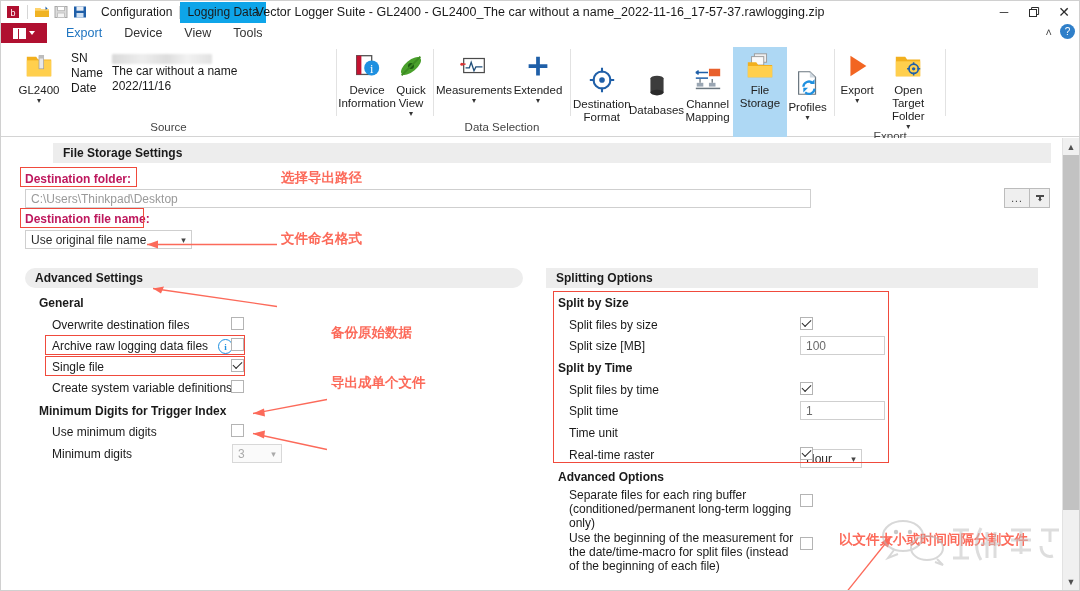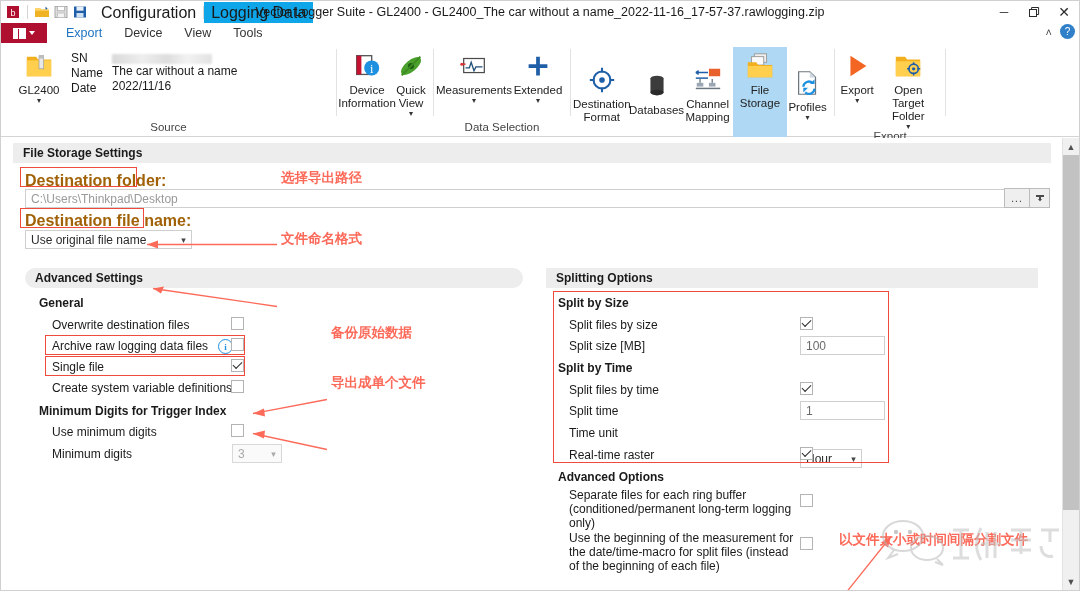--- a/index.html
+++ b/index.html
@@ -11,21 +11,21 @@
     overflow:hidden;position:relative;
   }
   .app{width:1080px;height:591px;position:relative;border:1px solid #d0d0d0;box-sizing:border-box;}
 
   
   .titlebar{height:22px;display:flex;align-items:center;background:#ffffff;position:relative;}
   .qat{display:flex;align-items:center;gap:3px;padding-left:4px;}
   .qat .ico{width:16px;height:16px;display:inline-block;position:relative;}
   .sep-v{width:1px;height:14px;background:#d6d6d6;margin:0 3px;}
   .menu-items{display:flex;align-items:center;margin-left:6px;gap:0px;}
-  .menu-item{padding:2px 7px;font-size:16px;color:#1a1a1a;line-height:17px;}
+  .menu-item{padding:2px 7px;font-size:12px;color:#1a1a1a;line-height:17px;}
   .menu-item.active{background:#0ea5e9;}
   .menu-div{width:1px;height:13px;background:#d8d8d8;}
   .wintitle{position:absolute;left:0;right:0;text-align:center;font-size:12.5px;color:#1a1a1a;pointer-events:none;}
   .wctrls{position:absolute;right:0;top:0;display:flex;}
   .wbtn{width:30px;height:22px;display:flex;align-items:center;justify-content:center;font-size:12px;color:#2b2b2b;}
   .wbtn.close{font-size:14px;}
 
   
   .ribbon{position:relative;background:#ffffff;}
   .tabrow{height:20px;display:flex;align-items:stretch;position:relative;}
@@ -58,24 +58,24 @@
   .blurred{background:linear-gradient(90deg,#d9d9d9,#eee 30%,#ddd 55%,#f2f2f2 75%,#e2e2e2);height:10px;width:100px;border-radius:1px;filter:blur(1.2px);margin-top:3px;}
 
   
   .icn{width:30px;height:30px;display:block;}
 
   
   .content{position:absolute;left:0;right:0;top:137px;bottom:0;background:#fff;}
   .scrollcol{position:absolute;right:0;top:0;width:16px;bottom:0;background:#f0f0f0;border-left:1px solid #e2e2e2;}
   .sc-up,.sc-down{height:17px;display:flex;align-items:center;justify-content:center;font-size:9px;color:#505050;background:#f0f0f0;}
   .sc-thumb{position:absolute;left:0;right:0;top:17px;height:355px;background:#c2c2c2;}
-  .pane{position:absolute;left:0;right:16px;top:0;bottom:0;overflow:hidden;}
+  .pane{position:absolute;left:0;right:16px;top:0;bottom:0;overflow:hidden;padding-left:40px;}
 
   .section-hdr{margin:5px 12px 0 12px;height:20px;background:#ededed;display:flex;align-items:center;padding-left:10px;font-weight:bold;font-size:12px;color:#1a1a1a;}
-  .fld-label{font-weight:bold;font-size:16px;color:#a16207;}
+  .fld-label{font-weight:bold;font-size:12px;color:#be185d;}
   .textbox{height:19px;border:1px solid #cfcfcf;background:#fff;display:flex;align-items:center;padding:0 5px;font-size:12px;color:#9a9a9a;box-sizing:border-box;}
   .combo{height:19px;border:1px solid #cfcfcf;background:#fff;display:flex;align-items:center;justify-content:space-between;padding:0 0 0 5px;font-size:12px;color:#2b2b2b;box-sizing:border-box;}
   .combo .arw{width:15px;height:17px;display:flex;align-items:center;justify-content:center;font-size:9px;color:#444;background:#fff;}
   .browse{height:20px;width:26px;border:1px solid #bcbcbc;background:#efefef;display:flex;align-items:center;justify-content:center;font-size:10px;color:#333;box-sizing:border-box;letter-spacing:1px;}
   .browse2{height:20px;width:20px;border:1px solid #bcbcbc;border-left:none;background:#efefef;display:flex;align-items:center;justify-content:center;box-sizing:border-box;}
 
   .sub-hdr{font-weight:bold;font-size:12px;color:#1a1a1a;}
   .row-lbl{font-size:12px;color:#1a1a1a;}
   .cb{width:13px;height:13px;border:1px solid #b4b4b4;background:#fff;box-sizing:border-box;display:flex;align-items:center;justify-content:center;}
   .cb.on:after{content:"";width:8px;height:4px;border-left:1.6px solid #2b2b2b;border-bottom:1.6px solid #2b2b2b;transform:rotate(-45deg) translate(1px,-1px);}
@@ -354,21 +354,21 @@
       <div class="sc-up">▲</div>
       <div class="sc-thumb"></div>
       <div class="sc-down" style="position:absolute;left:0;right:0;bottom:0;">▼</div>
     </div>
 
     <div class="pane">
 
       <div class="section-hdr">File Storage Settings</div>
 
       <div style="position:absolute;left:24px;top:34px;" class="fld-label">Destination folder:</div>
-      <div class="textbox" style="position:absolute;left:24px;top:51px;width:1023px;">C:\Users\Thinkpad\Desktop</div>
+      <div class="textbox" style="position:absolute;left:24px;top:51px;width:786px;">C:\Users\Thinkpad\Desktop</div>
       <div style="position:absolute;left:1003px;top:50px;display:flex;">
         <div class="browse">...</div>
         <div class="browse2">
           <svg width="10" height="8" viewBox="0 0 10 8">
               <path d="M1 1h8v2H6v2H4V3H1z" fill="#4a4a4a"></path>
               <path d="M3 5h4L5 7.5z" fill="#4a4a4a"></path>
             </svg>
         </div>
       </div>
 

